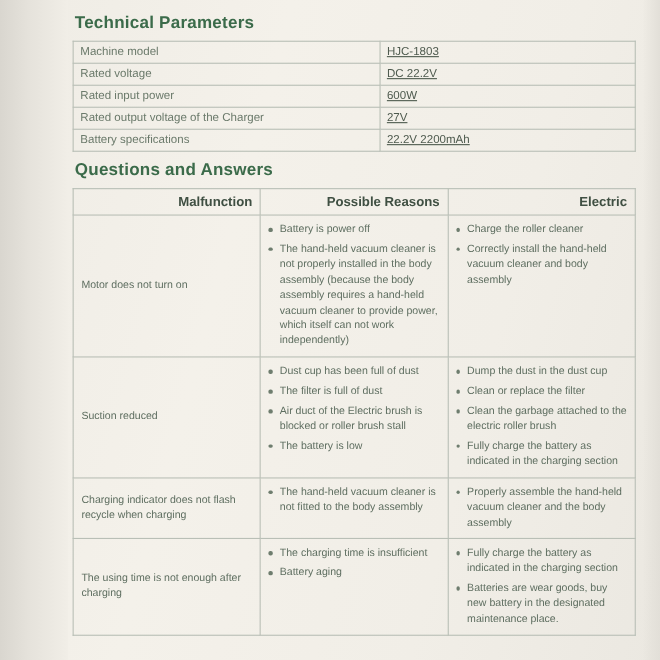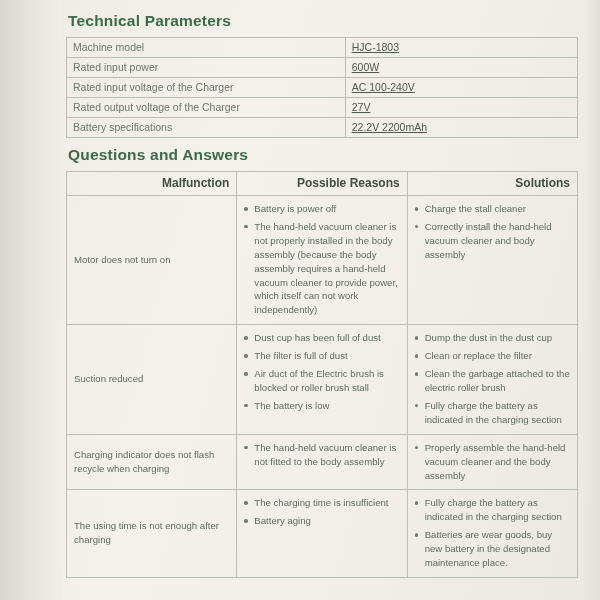--- a/index.html
+++ b/index.html
@@ -144,60 +144,60 @@
 
   <h2 class="section-title">Technical Parameters</h2>
 
   <table class="spec-table">
     <tbody>
       <tr>
         <td class="label">Machine model</td>
         <td class="value">HJC-1803</td>
       </tr>
       <tr>
+        <td class="label">Rated voltage</td>
+        <td class="value">DC 22.2V</td>
+      </tr>
+      <tr>
         <td class="label">Rated input power</td>
         <td class="value">600W</td>
       </tr>
       <tr>
-        <td class="label">Rated input voltage of the Charger</td>
-        <td class="value">AC 100-240V</td>
-      </tr>
-      <tr>
         <td class="label">Rated output voltage of the Charger</td>
         <td class="value">27V</td>
       </tr>
       <tr>
         <td class="label">Battery specifications</td>
         <td class="value">22.2V 2200mAh</td>
       </tr>
     </tbody>
   </table>
 
   <h2 class="section-title second">Questions and Answers</h2>
 
   <table class="qa-table">
     <thead>
       <tr>
         <th>Malfunction</th>
         <th>Possible Reasons</th>
-        <th>Solutions</th>
+        <th>Electric</th>
       </tr>
     </thead>
     <tbody>
       <tr>
         <td class="malfunction mid">Motor does not turn on</td>
         <td class="reasons">
           <ul class="bullets">
             <li>Battery is power off</li>
             <li>The hand-held vacuum cleaner is not properly installed in the body assembly (because the body assembly requires a hand-held vacuum cleaner to provide power, which itself can not work independently)</li>
           </ul>
         </td>
         <td class="solutions">
           <ul class="bullets">
-            <li>Charge the stall cleaner</li>
+            <li>Charge the roller cleaner</li>
             <li>Correctly install the  hand-held vacuum cleaner and body assembly</li>
           </ul>
         </td>
       </tr>
       <tr>
         <td class="malfunction">Suction reduced</td>
         <td class="reasons">
           <ul class="bullets">
             <li>Dust cup has been full of dust</li>
             <li>The filter is full of dust</li>

